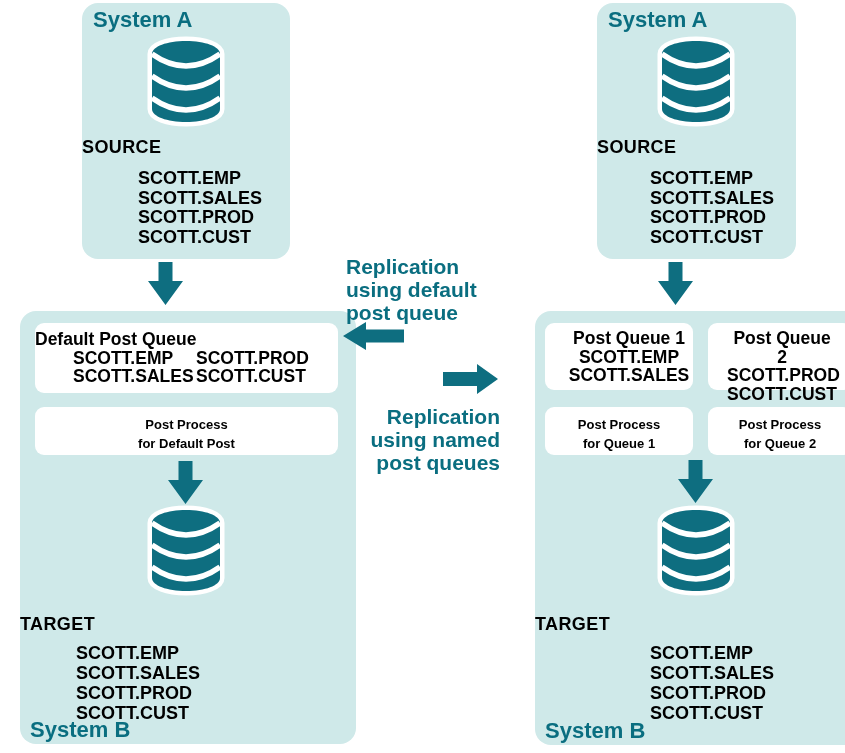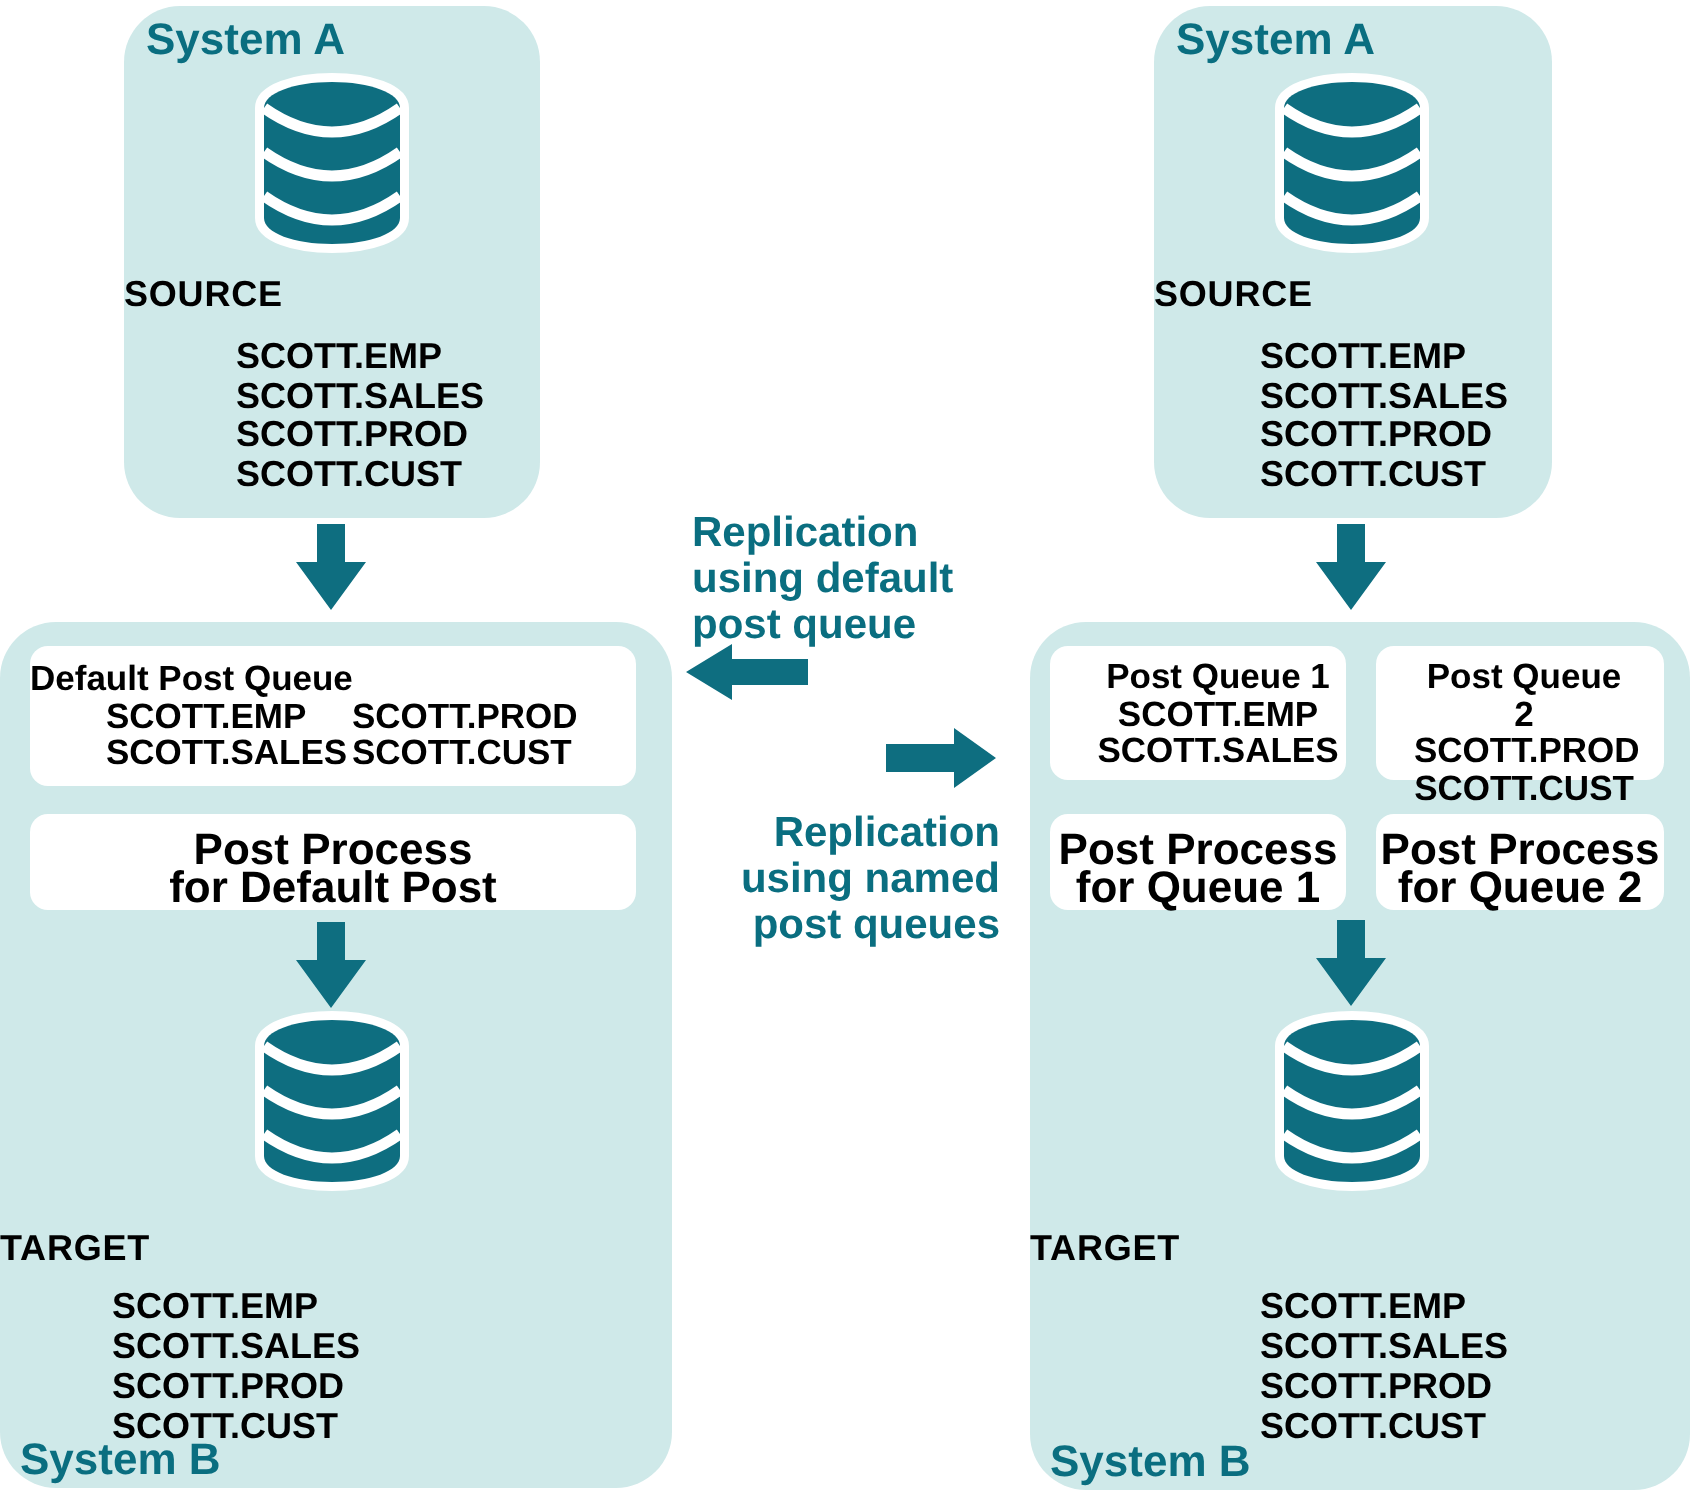--- a/index.html
+++ b/index.html
@@ -1,30 +1,30 @@
 <!DOCTYPE html>
 <html><head>
 <meta charset="utf-8">
 <style>
   html,body{margin:0;padding:0;background:#fff;}
   #canvas{
     position:relative;width:845px;height:753px;background:#ffffff;overflow:hidden;
     font-family:"Liberation Sans",sans-serif;font-weight:bold;color:#000;
   }
-  .panel{position:absolute;background:#CFE9E9;border-radius:28px;}
+  .panel{position:absolute;background:#CFE9E9;border-radius:16px;margin-left:20px;}
   .panel-title{position:absolute;font-size:22px;color:#0A6E80;white-space:nowrap;}
   .db-label{position:absolute;left:0;width:100%;text-align:left;font-size:18px;letter-spacing:.4px;}
   .tbl{position:absolute;font-size:18px;line-height:19.5px;white-space:nowrap;}
   .tbl span{display:block;}
   .wbox{position:absolute;background:#ffffff;border-radius:9px;box-sizing:border-box;}
   .wb-title{display:block;font-size:17.5px;line-height:18.5px;}
   .qcols{display:flex;margin-left:38px;font-size:17.5px;line-height:18.5px;text-align:left;}
   .qcol1{width:123px;}
   .qcol1 span,.qcol2 span{display:block;}
-  .procbox{text-align:center;font-size:22px;line-height:19px;padding-top:8px;}
+  .procbox{text-align:center;font-size:13px;line-height:19px;padding-top:8px;}
   .procbox span{display:block;}
   .namedq{font-size:17.5px;line-height:18.5px;text-align:left;}
   .namedq span{display:block;text-align:center;}
   .midlab{position:absolute;font-size:21px;line-height:23px;color:#0A6E80;white-space:nowrap;}
   .midlab span{display:block;}
   .arrow{position:absolute;}
   .arrow svg,.dbicon svg{display:block;}
   .dbicon{position:absolute;}
 </style>
 </head>

